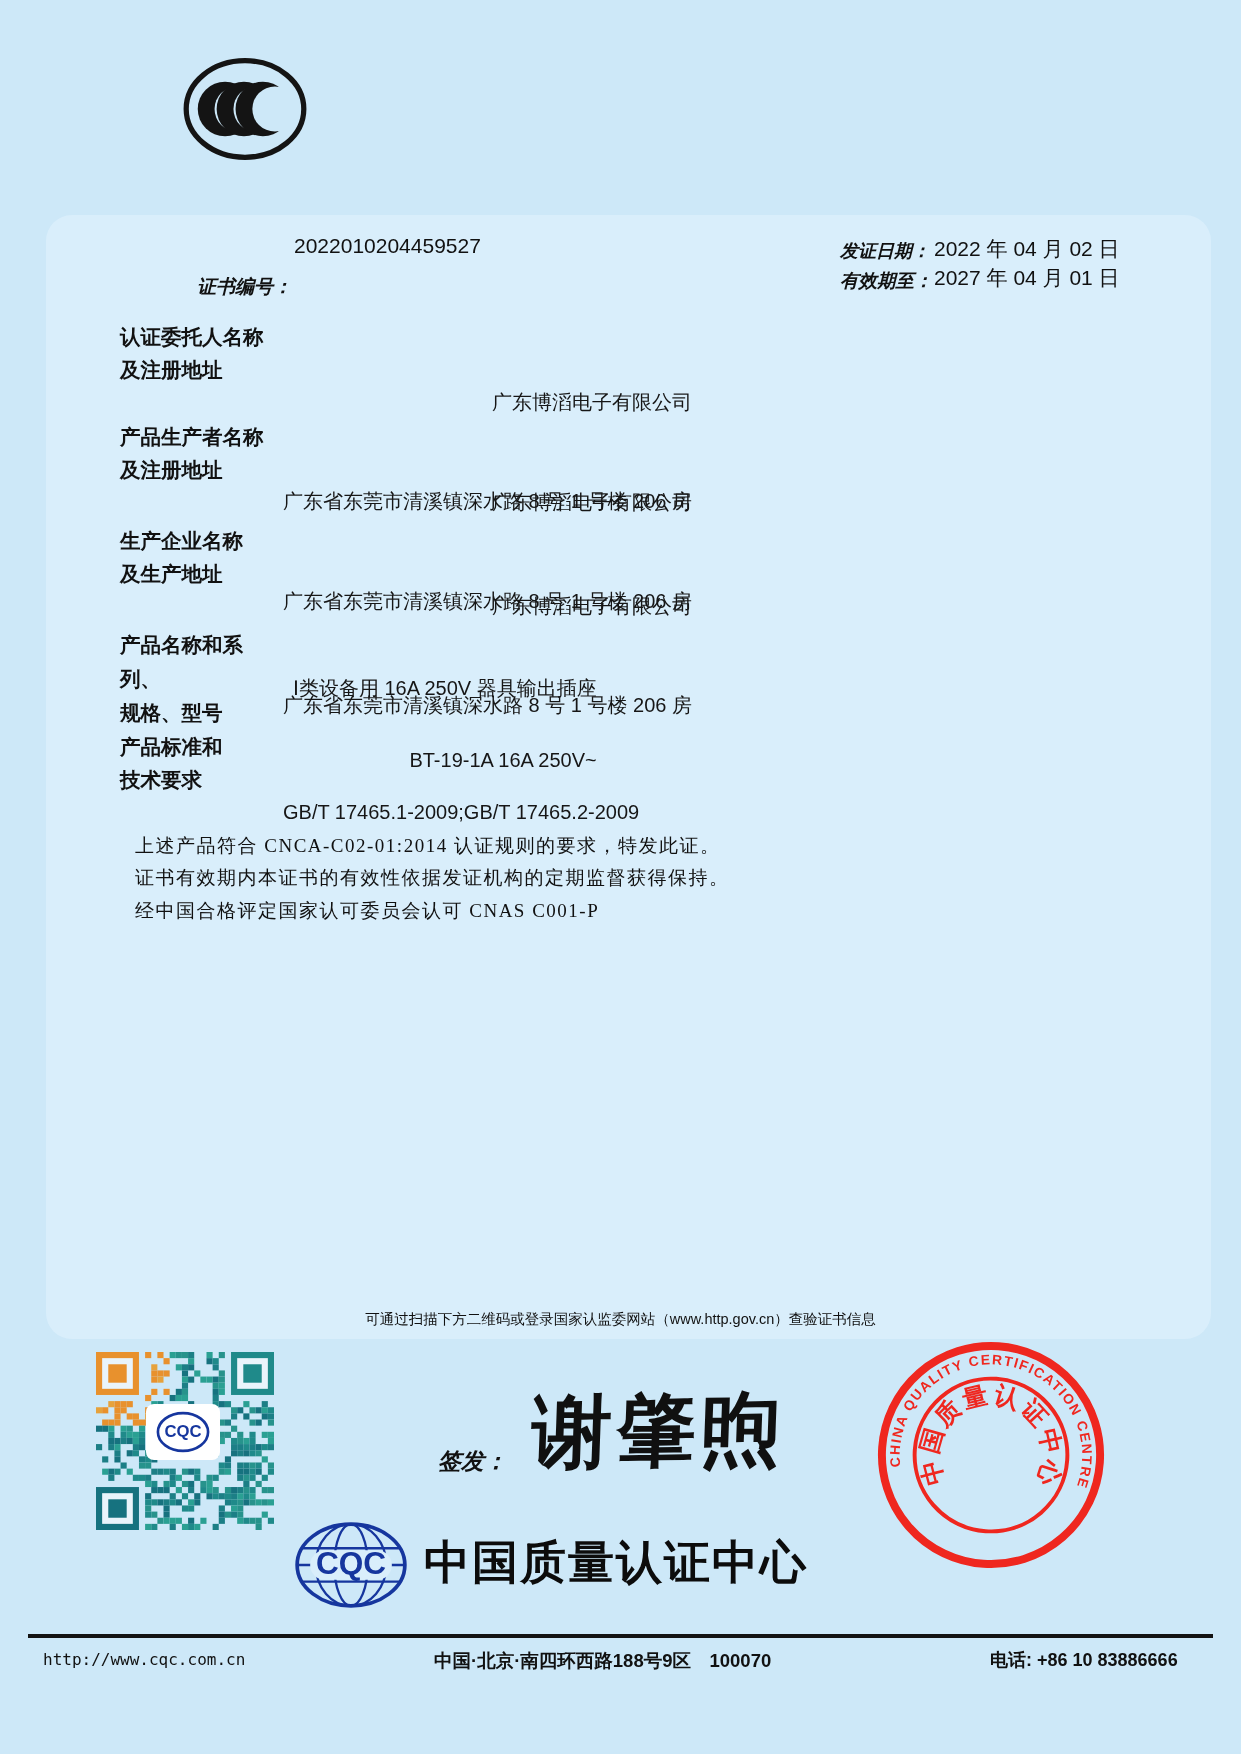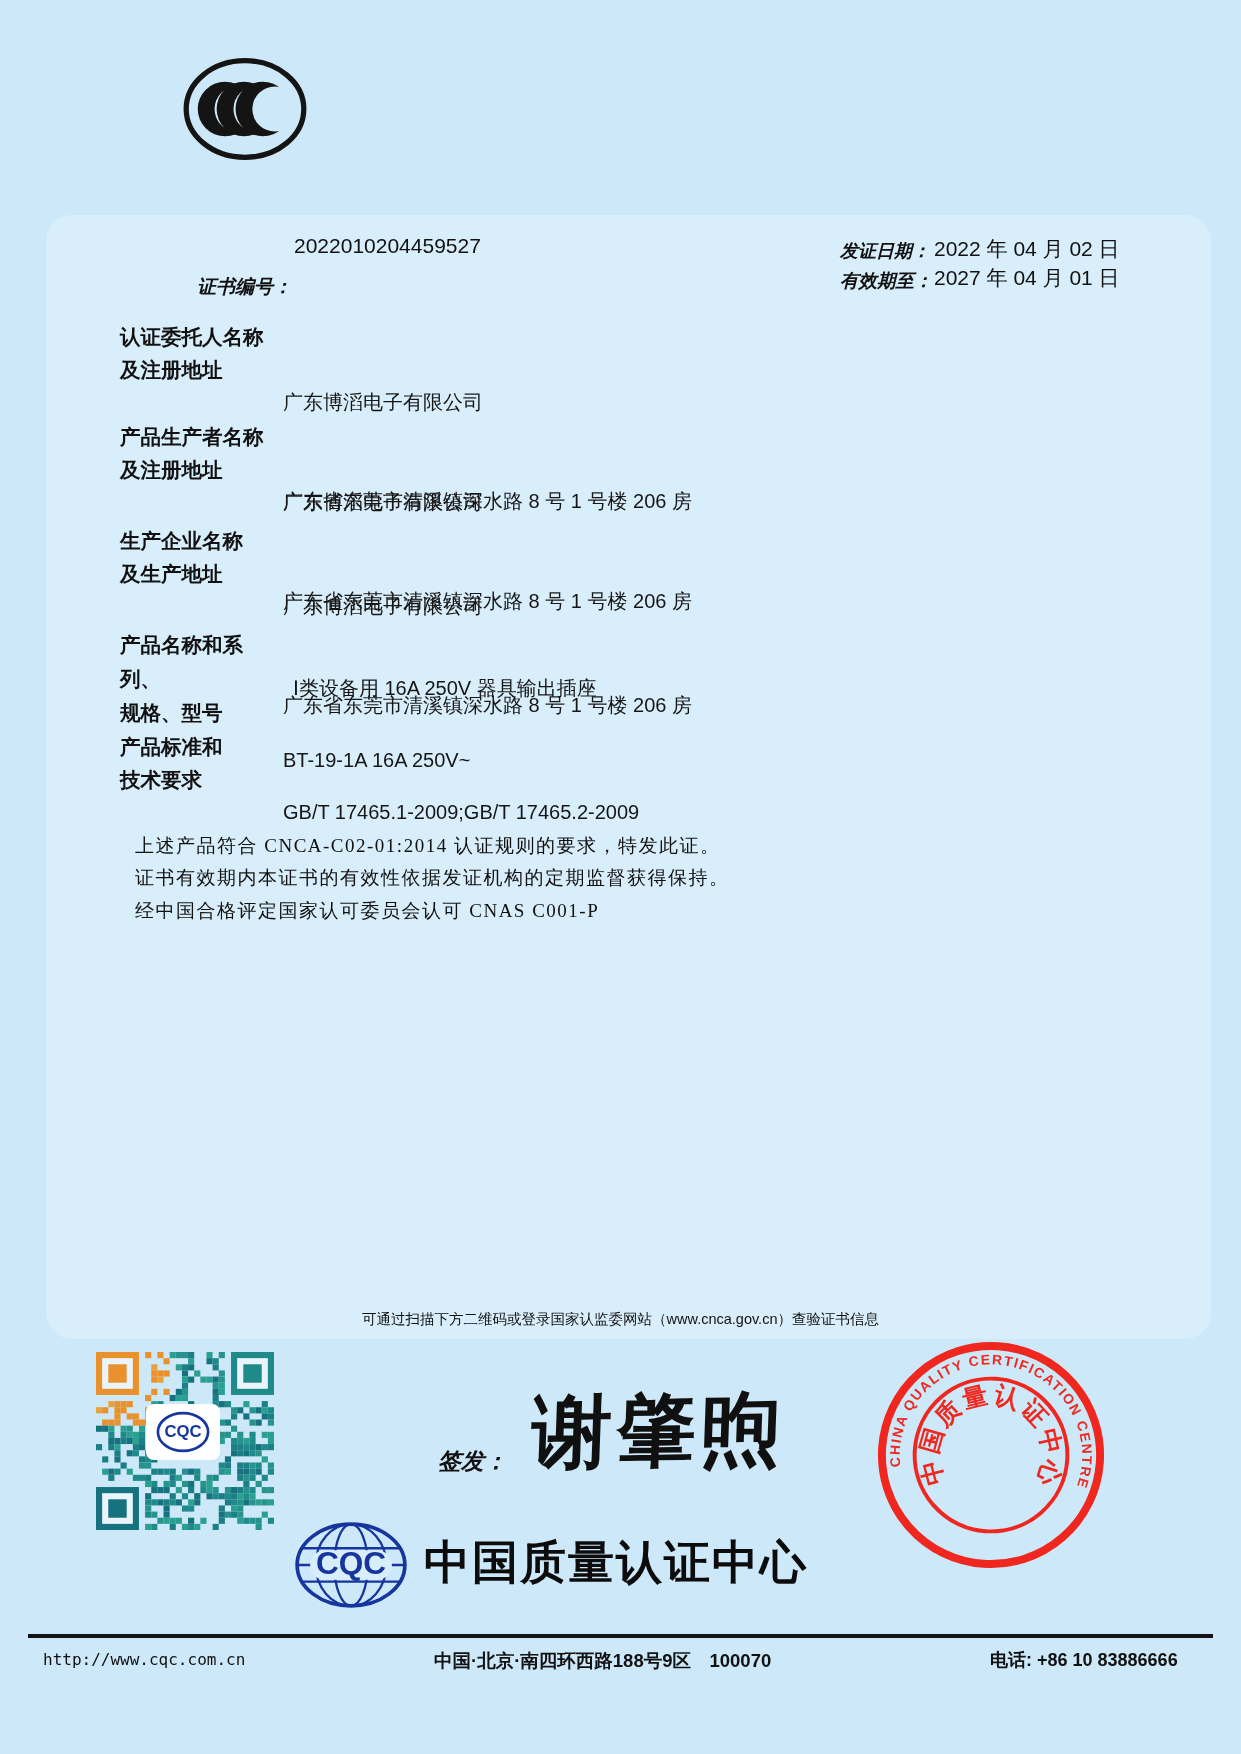--- a/index.html
+++ b/index.html
@@ -14,21 +14,21 @@
   .kai{font-family:"Liberation Serif",serif;}
   .lbl-kai{font-family:"Liberation Serif",serif;font-weight:700;font-style:italic;color:#111;}
   .certno-label{left:197px;top:238px;font-size:19px;white-space:nowrap;margin-top:36px;}
   .certno-value{left:294px;top:234px;font-size:21px;color:#111;white-space:nowrap;}
   .date1-label{left:840px;top:239px;font-size:18px;white-space:nowrap;}
   .date1-value{left:934px;top:235px;font-size:21px;color:#111;white-space:nowrap;text-align:center;}
   .date2-label{left:840px;top:268px;font-size:18.5px;white-space:nowrap;}
   .date2-value{left:934px;top:264px;font-size:21px;color:#111;white-space:nowrap;}
   .fgroup{left:120px;width:1000px;display:flex;}
   .fgroup .flabels{width:163px;flex:0 0 163px;font-weight:700;font-size:20.5px;color:#111;line-height:33px;}
-  .fgroup .fvalues{font-size:20px;color:#161616;line-height:33px;white-space:pre-wrap;}
+  .fgroup .fvalues{font-size:20px;color:#161616;line-height:33px;white-space:pre-wrap;text-align:right;}
   .g4 .fvalues{line-height:24px;}
   .g4 .flabels{line-height:34px;}
   .v-indent{padding-left:10px;}
   .stmt{left:135px;font-size:19px;color:#111;letter-spacing:1.5px;white-space:nowrap;}
   .verify{left:0;top:1310px;width:1241px;text-align:center;font-size:14.5px;color:#111;}
   
   .qr{left:96px;top:1352px;width:178px;height:178px;}
   .qr-logo{left:146px;top:1404px;width:74px;height:56px;background:#fff;border-radius:8px;display:flex;align-items:center;justify-content:center;}
   .sign-label{left:438px;top:1446px;font-size:23px;}
   .signature{left:532px;top:1378px;font-size:80px;font-weight:600;color:#101010;transform:skewX(-3deg) rotate(-1deg);white-space:nowrap;letter-spacing:4px;}
@@ -122,21 +122,21 @@
     </div>
     <div class="fvalues">
       <div>GB/T 17465.1-2009;GB/T 17465.2-2009</div>
     </div>
   </div>
 
   <div class="abs stmt kai" style="top:833px">上述产品符合 CNCA-C02-01:2014 认证规则的要求，特发此证。</div>
   <div class="abs stmt kai" style="top:865px">证书有效期内本证书的有效性依据发证机构的定期监督获得保持。</div>
   <div class="abs stmt kai" style="top:898px">经中国合格评定国家认可委员会认可 CNAS C001-P</div>
 
-  <div class="abs verify">可通过扫描下方二维码或登录国家认监委网站（www.cnca.gov.cn）查验证书信息</div>
+  <div class="abs verify">可通过扫描下方二维码或登录国家认监委网站（www.http.gov.cn）查验证书信息</div>
 
   <svg class="abs qr" id="qr-svg" viewBox="0 0 174 174" aria-hidden="true">
       <rect x="48" y="0" width="6" height="6" fill="#e8912d"></rect>
       <rect x="60" y="0" width="6" height="6" fill="#e8912d"></rect>
       <rect x="72" y="0" width="6" height="6" fill="#2aa093"></rect>
       <rect x="78" y="0" width="6" height="6" fill="#27938c"></rect>
       <rect x="84" y="0" width="6" height="6" fill="#27938c"></rect>
       <rect x="90" y="0" width="6" height="6" fill="#1c7f86"></rect>
       <rect x="108" y="0" width="6" height="6" fill="#2aa093"></rect>
       <rect x="120" y="0" width="6" height="6" fill="#27938c"></rect>

